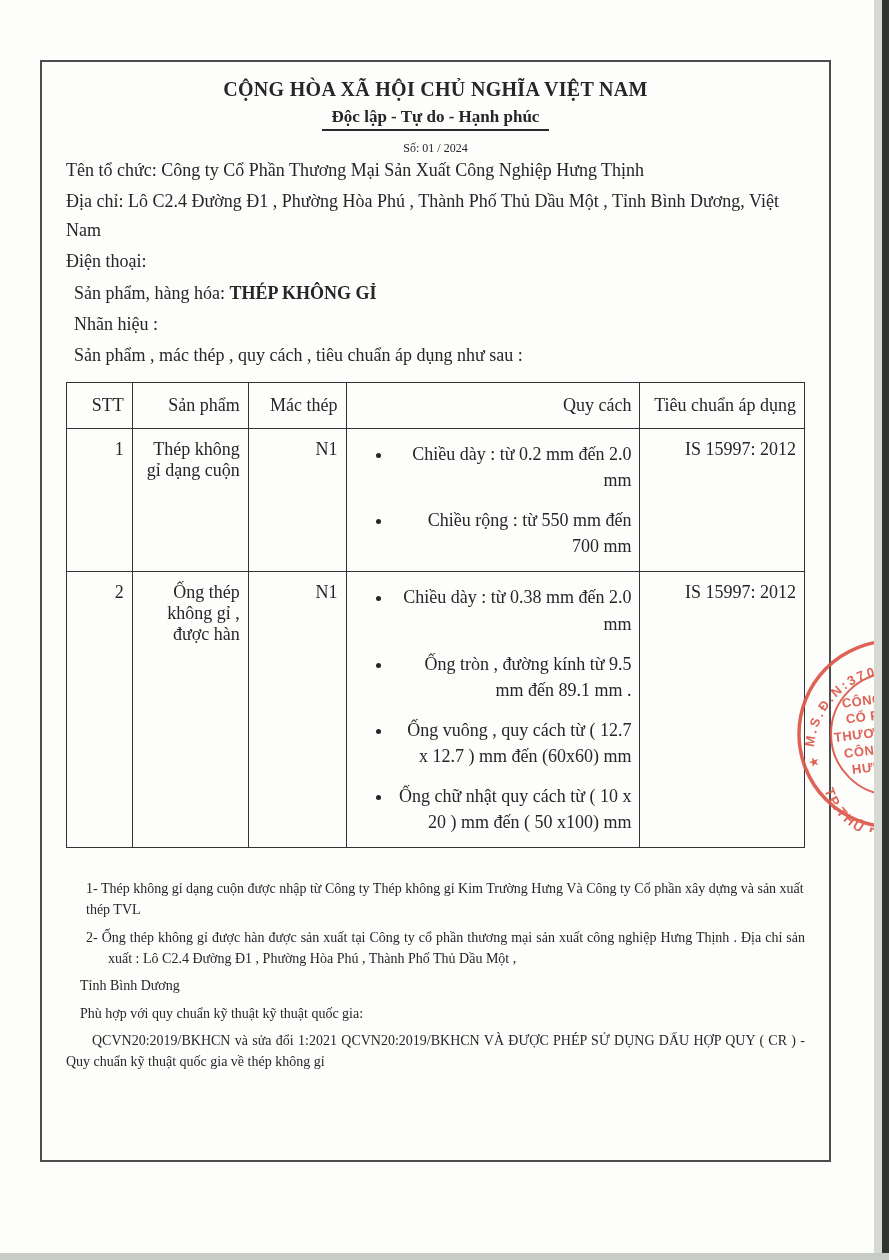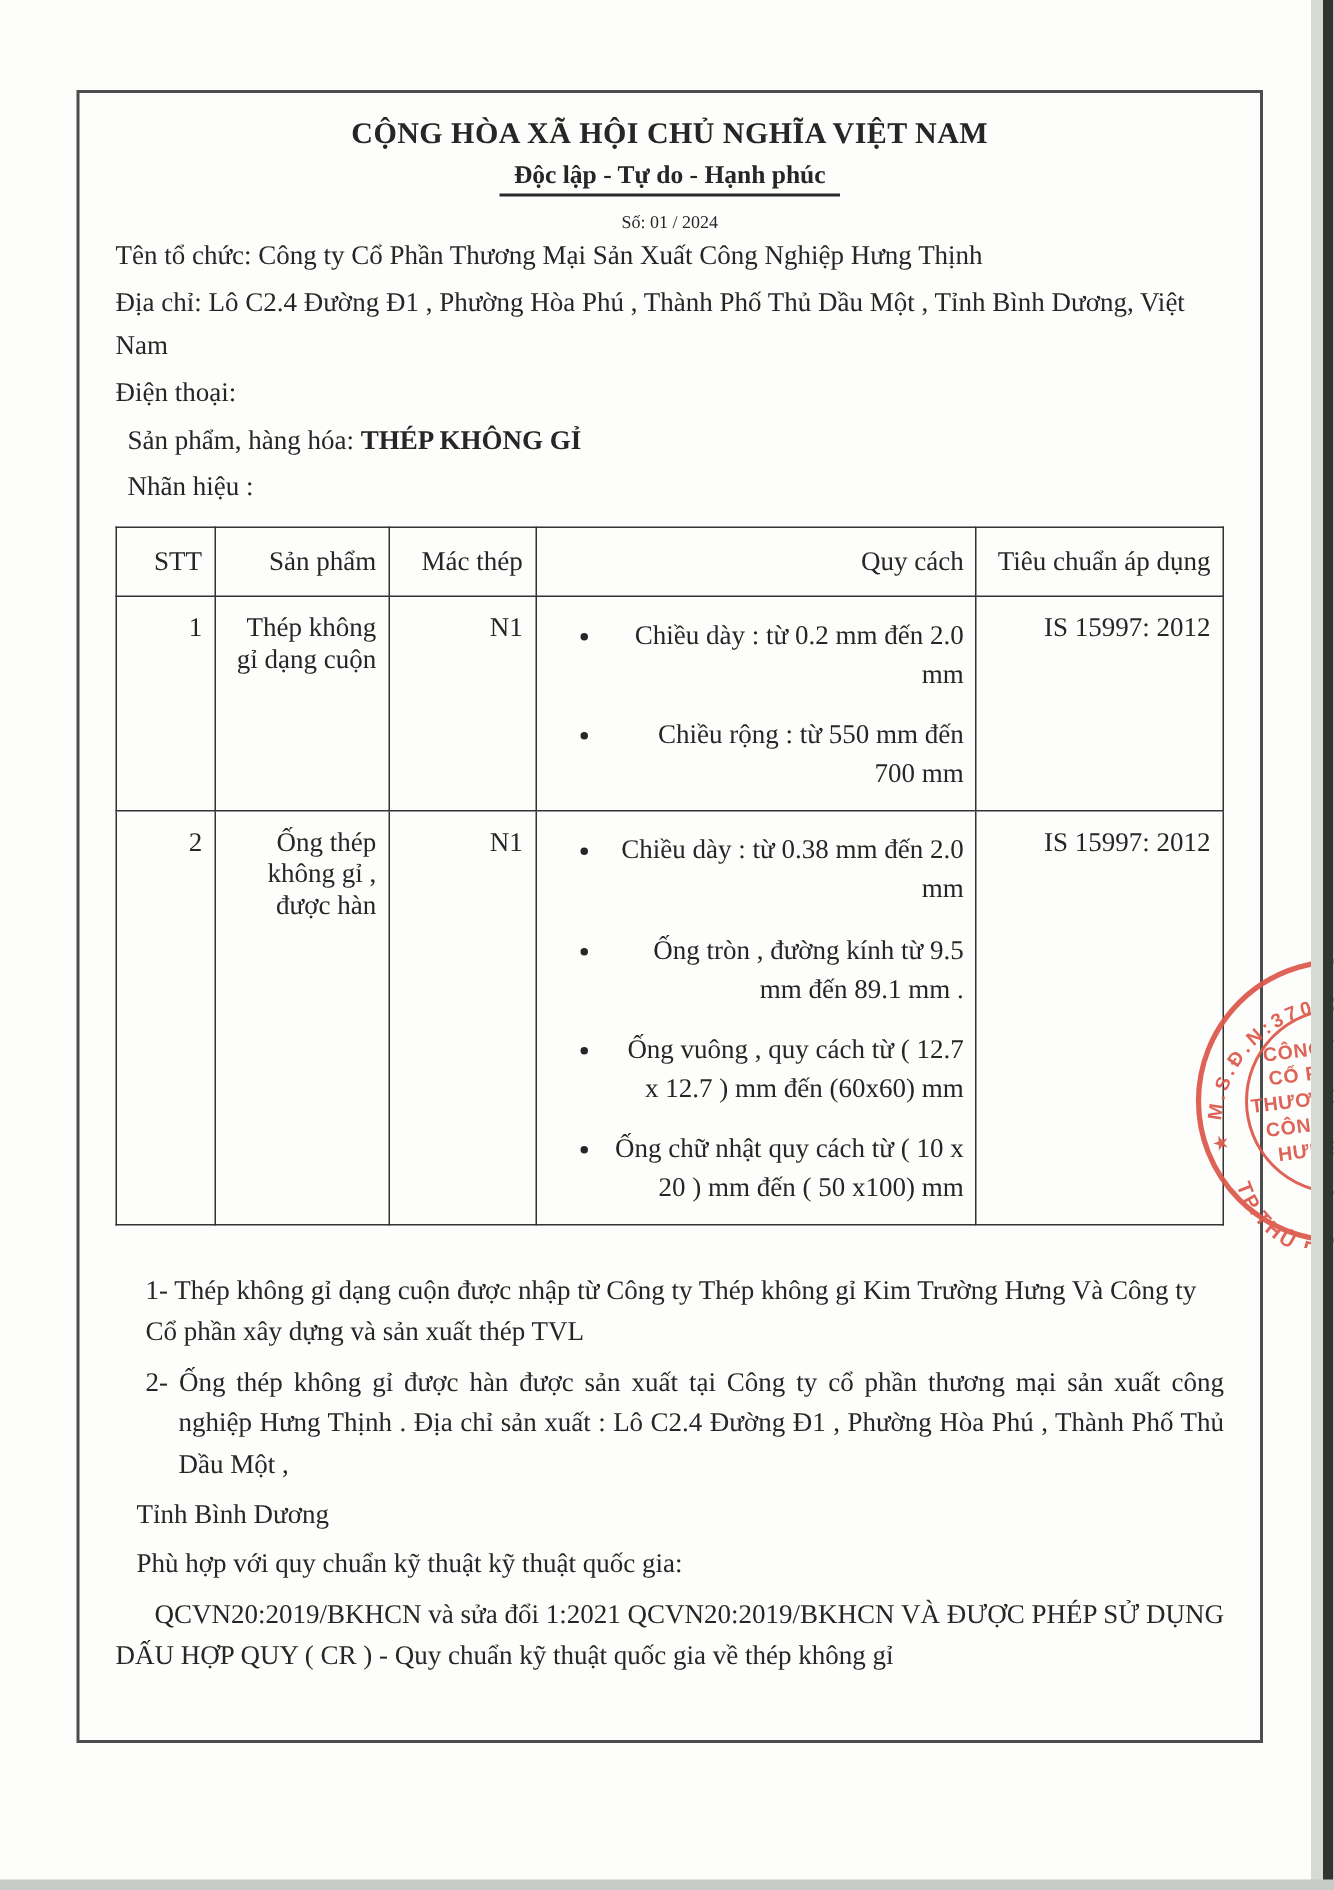--- a/index.html
+++ b/index.html
@@ -13,21 +13,21 @@
   }
   .page{position:absolute;inset:0;overflow:hidden;}
 
   
   .scan-right-light{position:absolute;top:0;right:7px;width:8px;height:100%;background:#d7d9d3;}
   .scan-right-dark{position:absolute;top:0;right:0;width:7px;height:100%;background:#30352f;}
   .scan-bottom{position:absolute;left:0;bottom:0;width:100%;height:7px;background:#c8ccc8;}
 
   
   .frame{
-    position:absolute;left:51px;top:60px;width:791px;height:1102px;
+    position:absolute;left:40px;top:60px;width:791px;height:1102px;
     border:2px solid #4d4d4d;background:transparent;
     box-sizing:border-box;
     padding:14px 24px 0 24px;
   }
 
   .center{text-align:center;}
   .motto1{font-size:20px;font-weight:bold;letter-spacing:.3px;margin-top:2px;}
   .motto2{font-size:17px;font-weight:bold;margin-top:6px;}
   .motto2 span{display:inline-block;border-bottom:2px solid #2a2a2a;padding:0 10px 2px 10px;}
 
@@ -58,21 +58,21 @@
   .col-mt{width:96px;}
   .col-qc{width:332px;}
   .col-tc{width:178px;}
   td.cell-stt{text-align:center;}
   td.cell-mt{text-align:center;}
   td.cell-sp{text-align:justify;}
   ul.qc-list{margin:2px 0 0 0;padding-left:38px;}
   ul.qc-list li{margin-bottom:14px;line-height:1.45;padding-left:6px;}
   ul.qc-list li:last-child{margin-bottom:2px;}
 
-  .notes{margin-top:30px;font-size:18px;line-height:1.52;}
+  .notes{margin-top:30px;font-size:14px;line-height:1.52;}
   .notes p{margin:0 0 6px 0;}
   .note-num{padding-left:20px;}
   .note-hang{padding-left:42px;text-indent:-22px;text-align:justify;}
   .note-plain{padding-left:14px;}
   .note-just{text-indent:26px;text-align:justify;margin-top:2px;}
 
   
   .stamp{position:absolute;left:794px;top:636px;width:196px;height:196px;opacity:.92;}
   .stamp svg{width:100%;height:100%;}
   .stamp text{fill:#dc5749;font-family:"Liberation Sans","DejaVu Sans",sans-serif;font-weight:bold;}
@@ -94,20 +94,21 @@
     </div>
 
     <div class="center doc-number">Số: 01 / 2024</div>
 
     <div class="info">
       <p>Tên tổ chức: Công ty Cổ Phần Thương Mại Sản Xuất Công Nghiệp Hưng Thịnh</p>
       <p>Địa chỉ: Lô C2.4 Đường Đ1 , Phường Hòa Phú , Thành Phố Thủ Dầu Một , Tỉnh Bình Dương, Việt Nam</p>
       <p>Điện thoại:</p>
       <p class="indent"><span>Sản phẩm, hàng hóa: </span><span class="bold">THÉP KHÔNG GỈ</span></p>
       <p class="indent">Nhãn hiệu :</p>
+      <p class="indent">Sản phẩm , mác thép , quy cách , tiêu chuẩn áp dụng như sau :</p>
     </div>
 
     <table class="spec">
       <thead>
         <tr>
           <th class="col-stt">STT</th>
           <th class="col-sp">Sản phẩm</th>
           <th class="col-mt">Mác thép</th>
           <th class="col-qc">Quy cách</th>
           <th class="col-tc">Tiêu chuẩn áp dụng</th>

